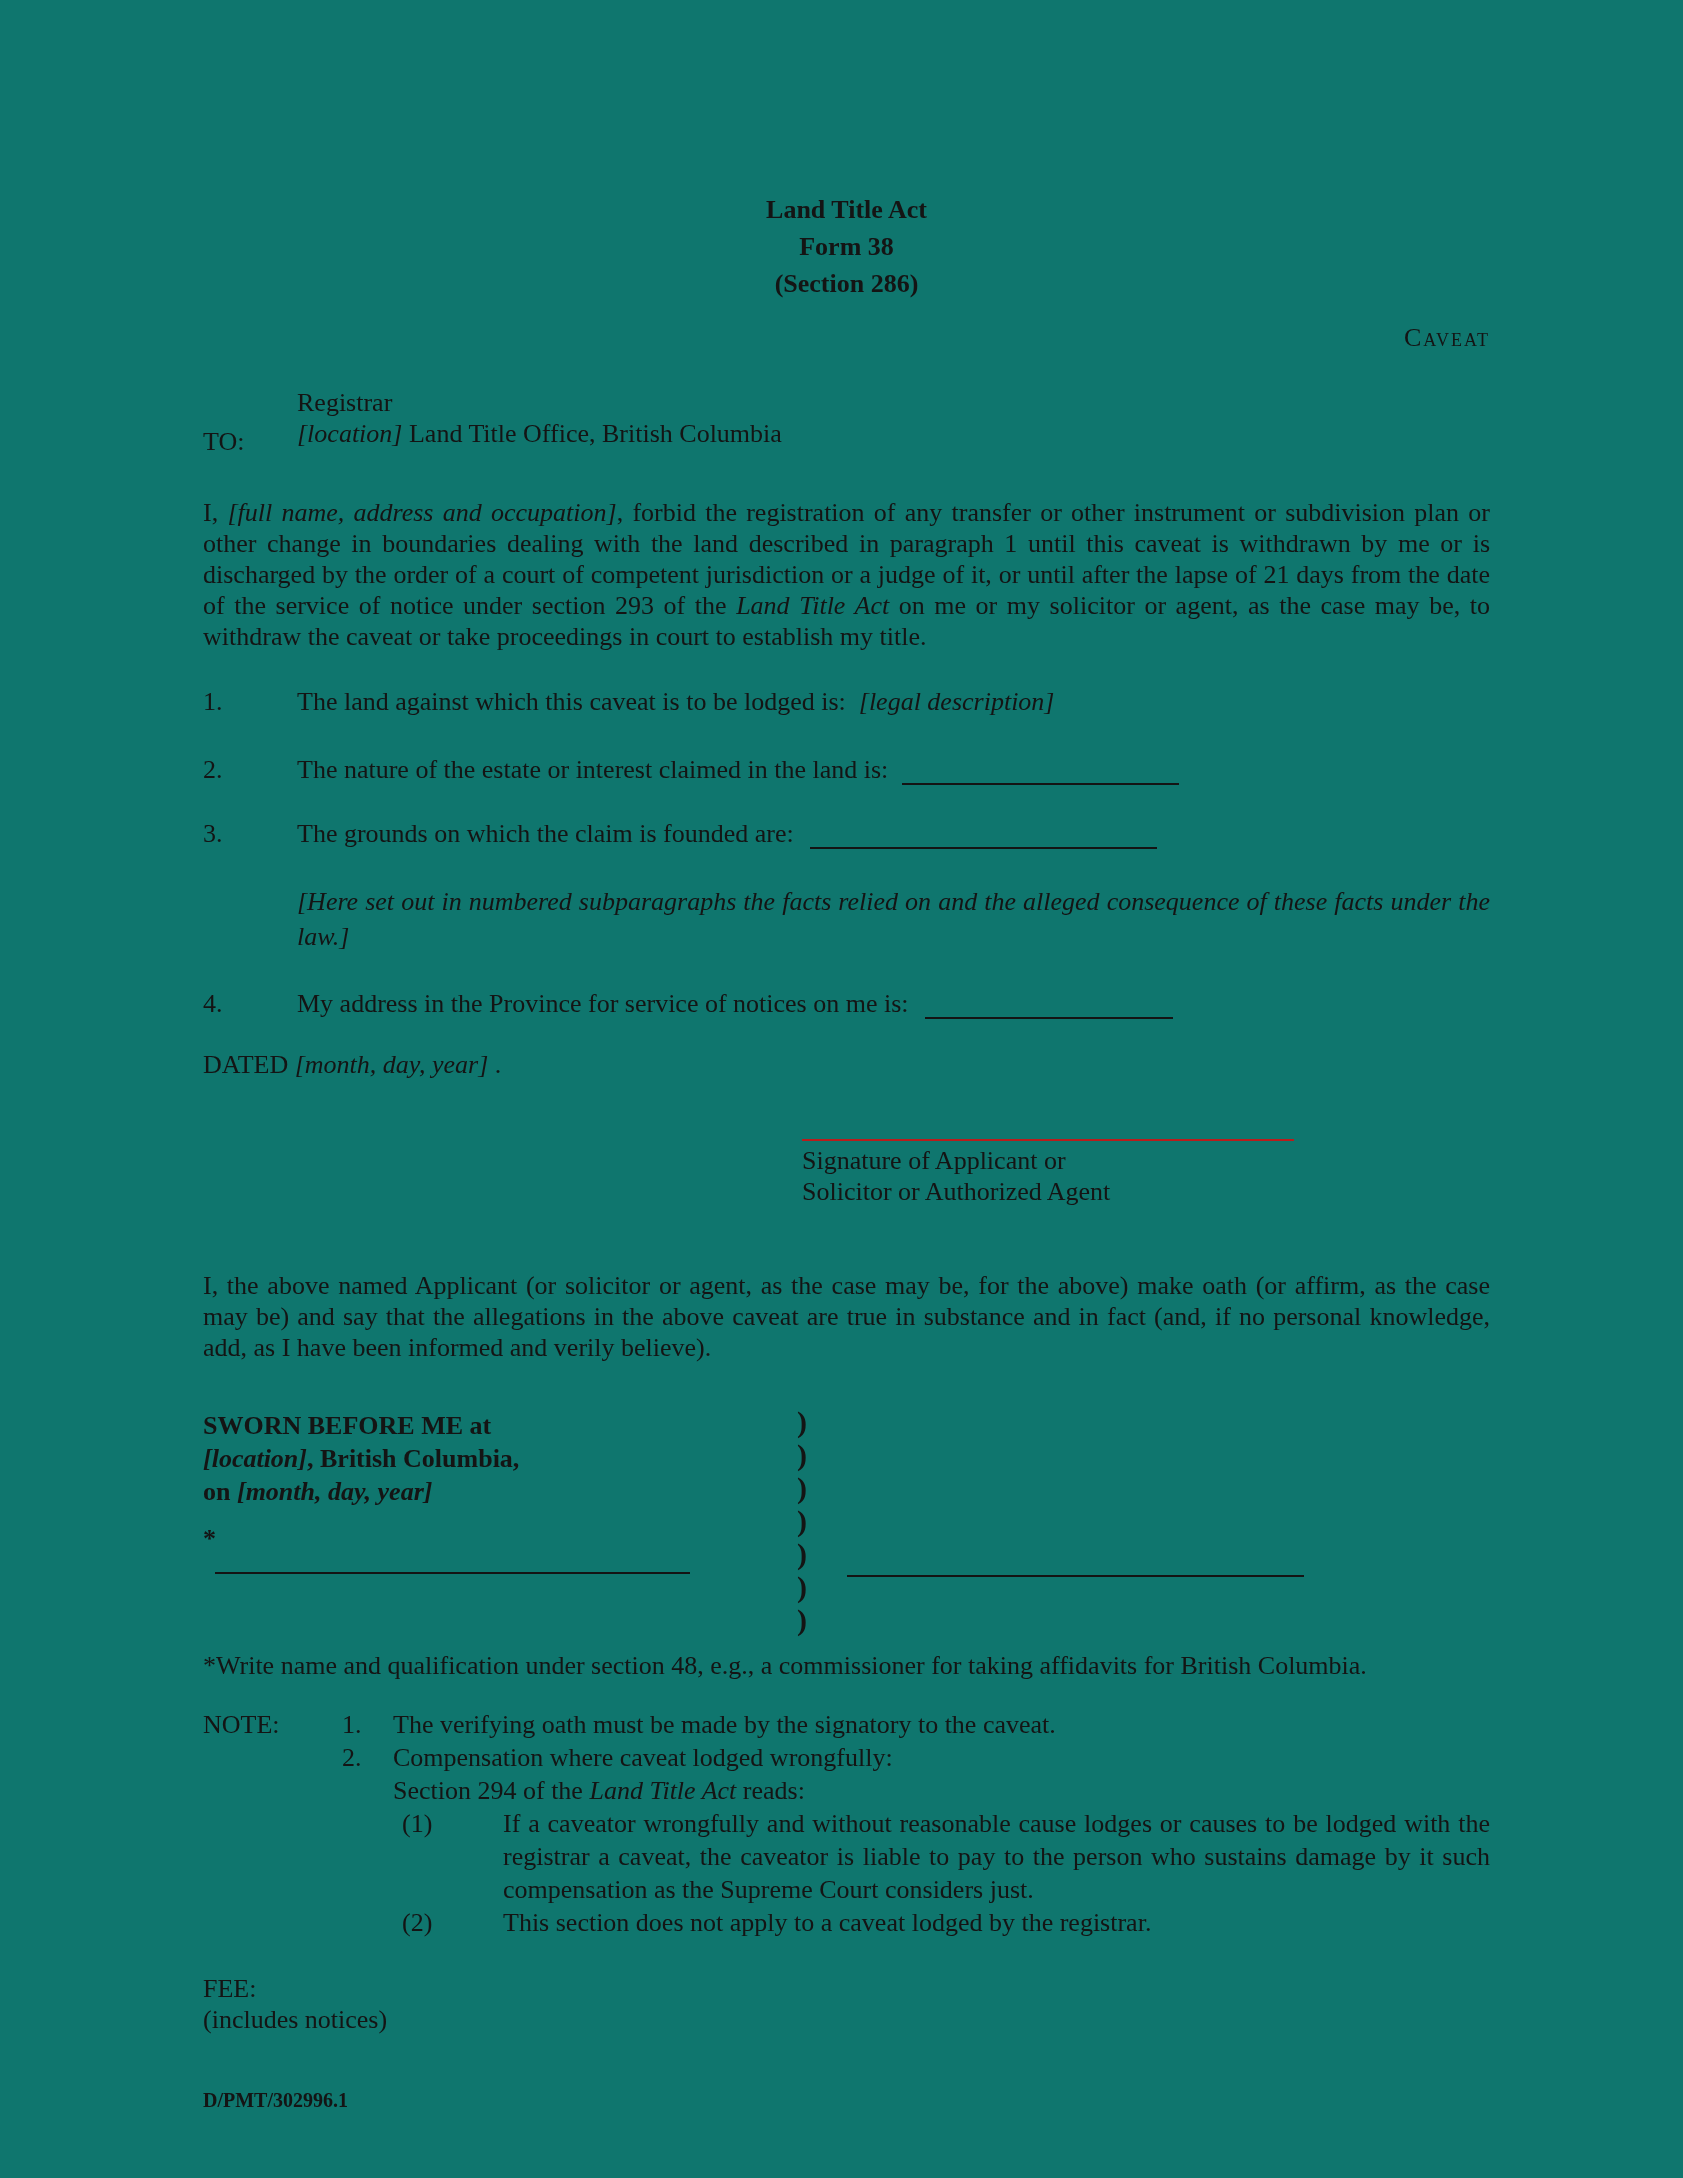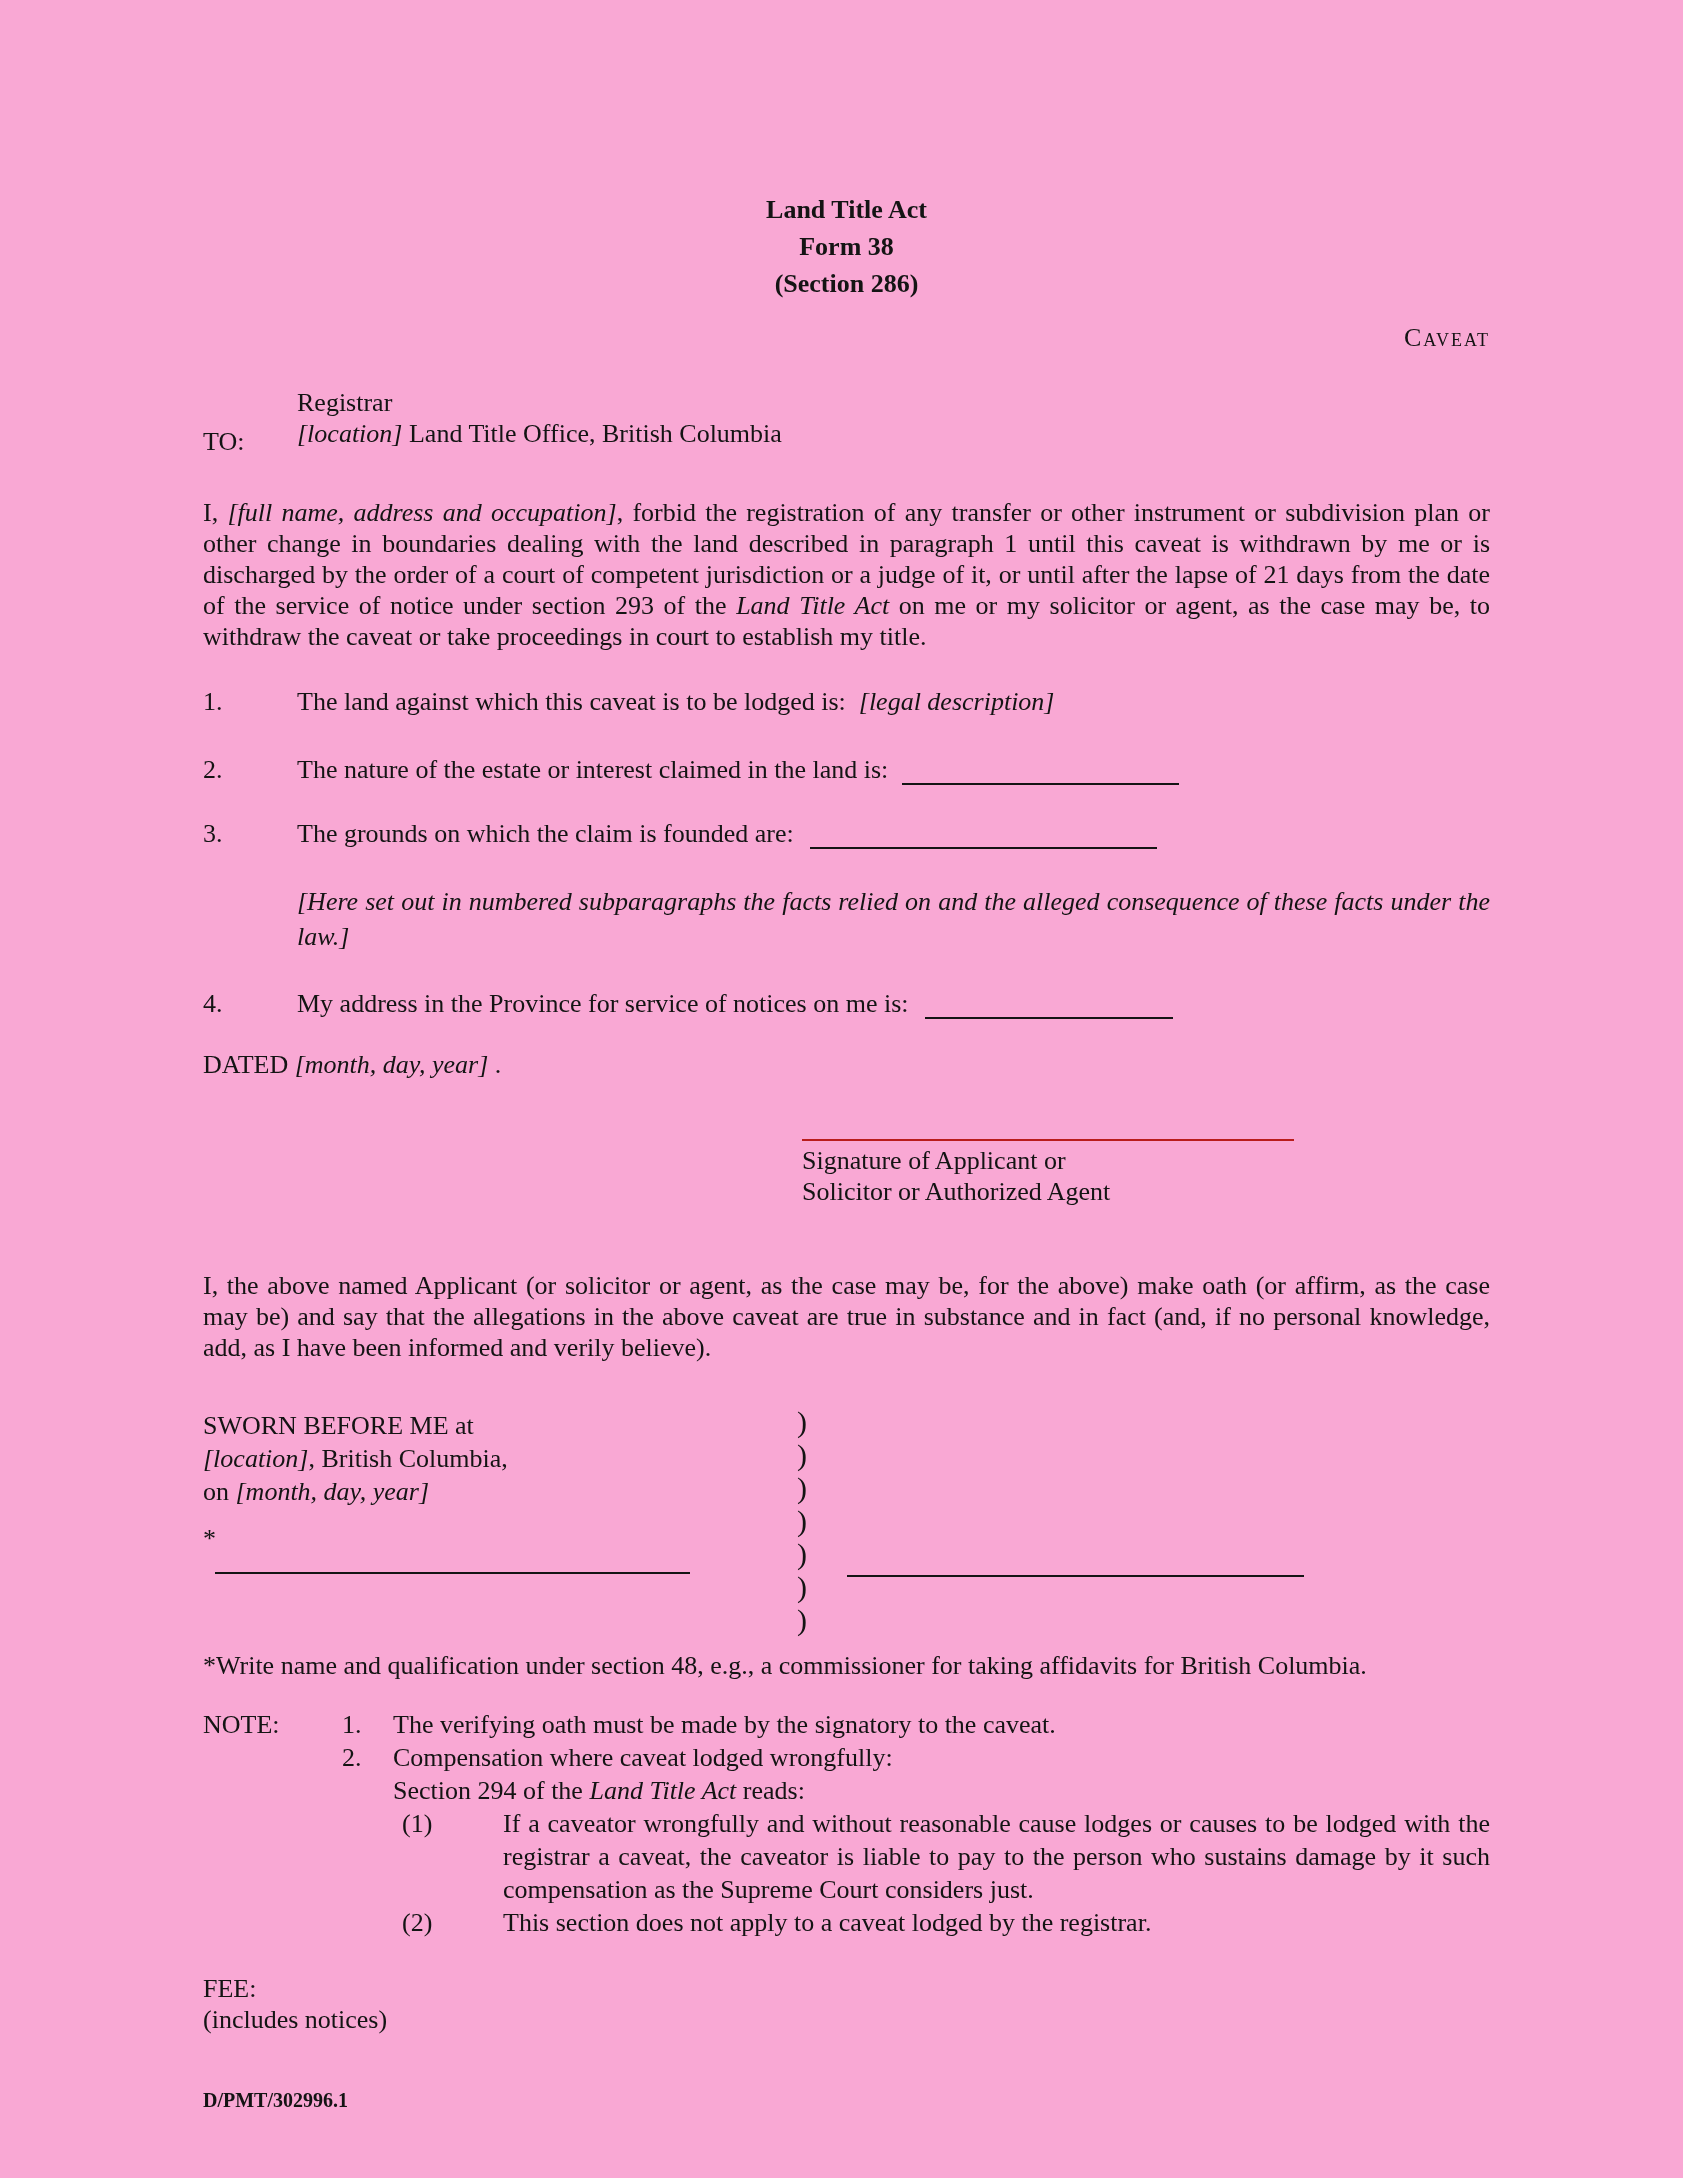--- a/index.html
+++ b/index.html
@@ -1,20 +1,20 @@
 <!DOCTYPE html>
 <html><head>
 <meta charset="utf-8">
 <style>
   html,body { margin:0; padding:0; background:#888; }
   .page {
     position:relative;
     width:1683px; height:2178px;
     margin:0 auto;
-    background:#f9a8d4;
+    background:#0f766e;
     color:#141414;
     font-family:"Liberation Serif","DejaVu Serif",serif;
     font-size:26px;
     line-height:31px;
     box-sizing:border-box;
     padding:191px 193px 0 203px;
   }
   .title { text-align:center; font-weight:bold; line-height:37px; }
   .heading { text-align:right; margin-top:20px; font-variant:small-caps; letter-spacing:2px; }
   .to-block { margin-top:34px; display:flex; }
@@ -28,21 +28,21 @@
   .m3 { margin-top:33px; }
   .m4 { margin-top:34px; }
   .facts-note { margin-top:35px; margin-left:94px; text-align:justify; line-height:35px; }
   .dated { margin-top:30px; }
   .blank { display:inline-block; border-bottom:2px solid #141414; height:1px; transform:translateY(7px); }
   .blank-estate { width:277px; margin-left:14px; }
   .blank-grounds { width:347px; margin-left:16px; }
   .blank-address { width:248px; margin-left:16px; }
   .sig-block { margin-top:59px; margin-left:599px; width:492px; border-top:2px solid #b91c1c; padding-top:4px; }
   .oath { margin-top:63px; text-align:justify; }
-  .sworn { position:relative; margin-top:46px; height:229px; }
+  .sworn { position:relative; margin-top:46px; height:229px;font-weight:bold; }
   .sworn-left { position:absolute; left:0; top:0; line-height:33px; }
   .paren-col { position:absolute; left:594px; top:-4px; line-height:33px; font-size:30px; }
   .paren-col div { height:33px; }
   .sworn-star { position:absolute; left:0; top:114px; }
   .sworn-line-left  { position:absolute; left:12px;  top:163px; width:475px; border-bottom:2px solid #141414; }
   .sworn-line-right { position:absolute; left:644px; top:166px; width:457px; border-bottom:2px solid #141414; }
   .footnote { margin-top:12px; }
   .note-block { margin-top:27px; display:flex; line-height:33px; }
   .note-label { width:139px; flex:none; }
   .note-body { flex:1; }

